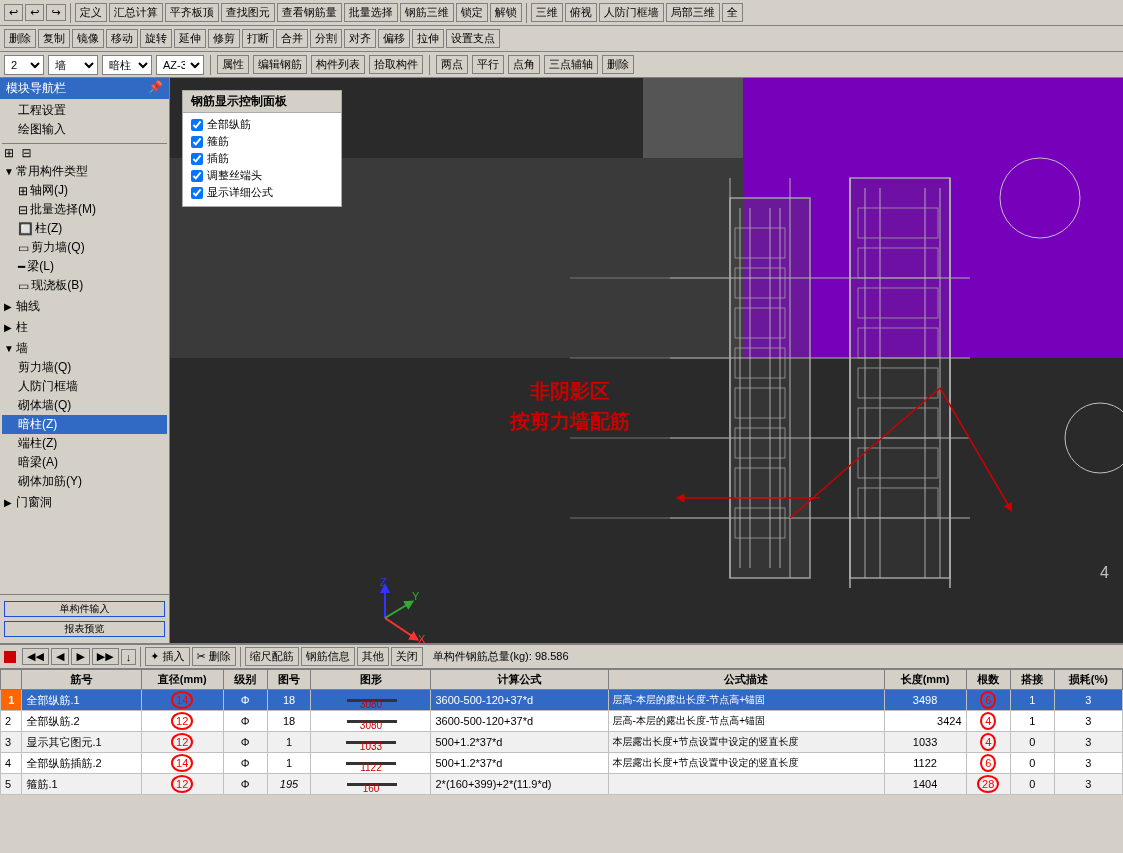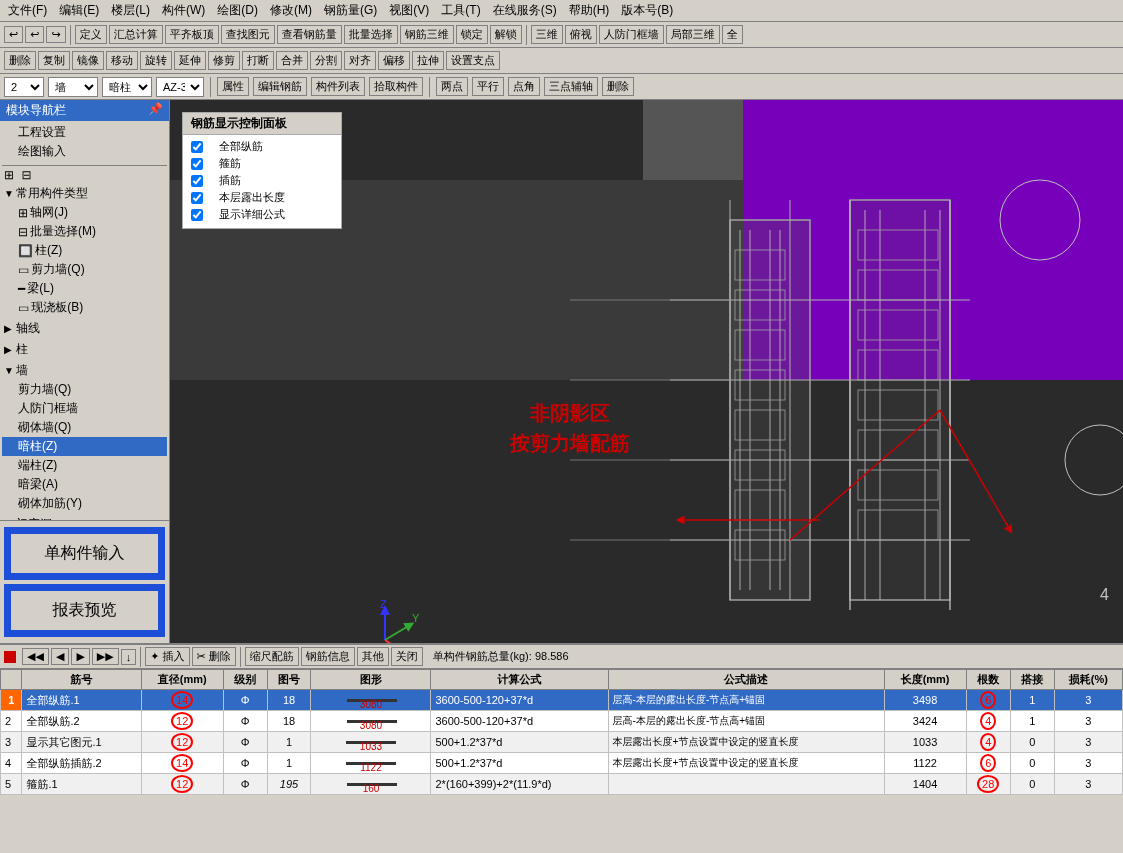--- a/index.html
+++ b/index.html
@@ -19,32 +19,32 @@
     
     
     #sidebar { width: 170px; background: #d4d0c8; border-right: 1px solid #808080; display: flex; flex-direction: column; }
     #sidebar-title { background: #316ac5; color: white; padding: 2px 6px; font-size: 12px; display: flex; justify-content: space-between; }
     #sidebar-content { flex: 1; overflow-y: auto; padding: 2px; }
     .sidebar-section { margin: 2px 0; }
     .sidebar-section-title { display: flex; align-items: center; gap: 2px; padding: 1px 2px; cursor: pointer; }
     .sidebar-item { padding: 1px 4px 1px 16px; cursor: pointer; display: flex; align-items: center; gap: 2px; }
     .expand-icon { font-size: 10px; width: 10px; }
     .sidebar-actions { padding: 4px; border-top: 1px solid #808080; }
-    .sidebar-action-btn { width: 100%; padding: 9px; background: #d4d0c8; border: 7px solid #1d4ed8; cursor: pointer; margin: 2px 0; font-size: 16px; }
+    .sidebar-action-btn { width: 100%; padding: 0; background: #d4d0c8; border: 1px solid #1d4ed8; cursor: pointer; margin: 2px 0; font-size: 10px; }
     
     
     #canvas-area { flex: 1; background: #1a1a1a; position: relative; overflow: hidden; }
     
     
     #viewport { width: 100%; height: 100%; position: relative; background: #1a1a1a; }
     
     
     #annotation-panel { position: absolute; top: 10px; left: 10px; background: white; border: 1px solid #aaa; padding: 4px 8px; min-width: 160px; }
     #annotation-panel-title { background: #d4d0c8; margin: -4px -8px 4px; padding: 2px 8px; font-weight: bold; border-bottom: 1px solid #aaa; }
-    .annotation-item { display: flex; align-items: center; gap: 16px; margin: 2px 0; font-size: 11px; }
+    .annotation-item { display: flex; align-items: center; gap: 4px; margin: 2px 0; font-size: 11px; }
     .annotation-checkbox { width: 12px; height: 12px; }
     
     
     .red-annotation { position: absolute; color: #cc0000; font-size: 18px; font-weight: bold; pointer-events: none; }
     
     
     #bottom-panel { height: 210px; background: #d4d0c8; border-top: 2px solid #808080; }
     #bottom-toolbar { height: 24px; background: #d4d0c8; display: flex; align-items: center; padding: 0 4px; border-bottom: 1px solid #808080; gap: 2px; }
     #data-table-container { overflow: auto; height: calc(210px - 24px); }
     table { border-collapse: collapse; width: 100%; font-size: 11px; background: white; }
@@ -67,34 +67,20 @@
     .bottom-nav-btn { padding: 1px 4px; font-size: 11px; background: #d4d0c8; border: 1px solid #808080; cursor: pointer; }
     
     #main-wrapper { display: flex; flex-direction: column; height: 853px; }
   </style>
 </head>
 <body>
 
 <div id="main-wrapper">
 
 
-  <div id="menu-bar">
-    <span class="menu-item">文件(F)</span>
-    <span class="menu-item">编辑(E)</span>
-    <span class="menu-item">楼层(L)</span>
-    <span class="menu-item">构件(W)</span>
-    <span class="menu-item">绘图(D)</span>
-    <span class="menu-item">修改(M)</span>
-    <span class="menu-item">钢筋量(G)</span>
-    <span class="menu-item">视图(V)</span>
-    <span class="menu-item">工具(T)</span>
-    <span class="menu-item">在线服务(S)</span>
-    <span class="menu-item">帮助(H)</span>
-    <span class="menu-item">版本号(B)</span>
-  </div>
 
   <div class="toolbar">
     <button class="toolbar-btn">↩</button>
     <button class="toolbar-btn">↩</button>
     <button class="toolbar-btn">↪</button>
     <div class="toolbar-separator"></div>
     <button class="toolbar-btn">定义</button>
     <button class="toolbar-btn">汇总计算</button>
     <button class="toolbar-btn">平齐板顶</button>
     <button class="toolbar-btn">查找图元</button>
@@ -364,21 +350,21 @@
           <div class="annotation-item">
             <input type="checkbox" checked="" class="annotation-checkbox" style="">
             <span>箍筋</span>
           </div>
           <div class="annotation-item">
             <input type="checkbox" checked="" class="annotation-checkbox" style="">
             <span>插筋</span>
           </div>
           <div class="annotation-item">
             <input type="checkbox" checked="" class="annotation-checkbox" style="">
-            <span>本层露出长度</span>
+            <span>调整丝端头</span>
           </div>
           <div class="annotation-item">
             <input type="checkbox" checked="" class="annotation-checkbox" style="">
             <span>显示详细公式</span>
           </div>
         </div>
 
         <div class="red-annotation" style="top:300px; left:360px; font-size:20px;">
           <span>非阴影区</span>
         </div>
@@ -462,21 +448,21 @@
                 <div style="position: relative; text-align: center;">
                   <span style="color: rgb(204, 0, 0); font-size: 10px; position: absolute; top: 0px; left: 50%; transform: translateX(-50%);">3080</span>
                   <div style="display: flex; align-items: center; justify-content: center; gap: 2px;">
                     <span style="font-size: 10px;"></span>
                     <div style="height: 3px; background: rgb(51, 51, 51); width: 50px;"></div>
                   </div>
                 </div>
               </td>
               <td>3600-500-120+37*d</td>
               <td style="font-size: 10px;">层高-本层的露出长度-节点高+锚固</td>
-              <td style="text-align: center;">3424</td>
+              <td style="text-align: right;">3424</td>
               <td style="text-align: center;"><span class="circle-highlight" style="border: 2px solid red; border-radius: 50%; padding: 1px 3px; color: red;">4</span></td>
               <td style="text-align: center;">1</td>
               <td style="text-align: center;">3</td>
             </tr>
             <tr>
               <td>3</td>
               <td>显示其它图元.1</td>
               <td style="text-align: center;"><span class="circle-highlight" style="border: 2px solid red; border-radius: 50%; padding: 1px 3px; color: red;">12</span></td>
               <td style="text-align: center;">Φ</td>
               <td style="text-align: center;">1</td>

